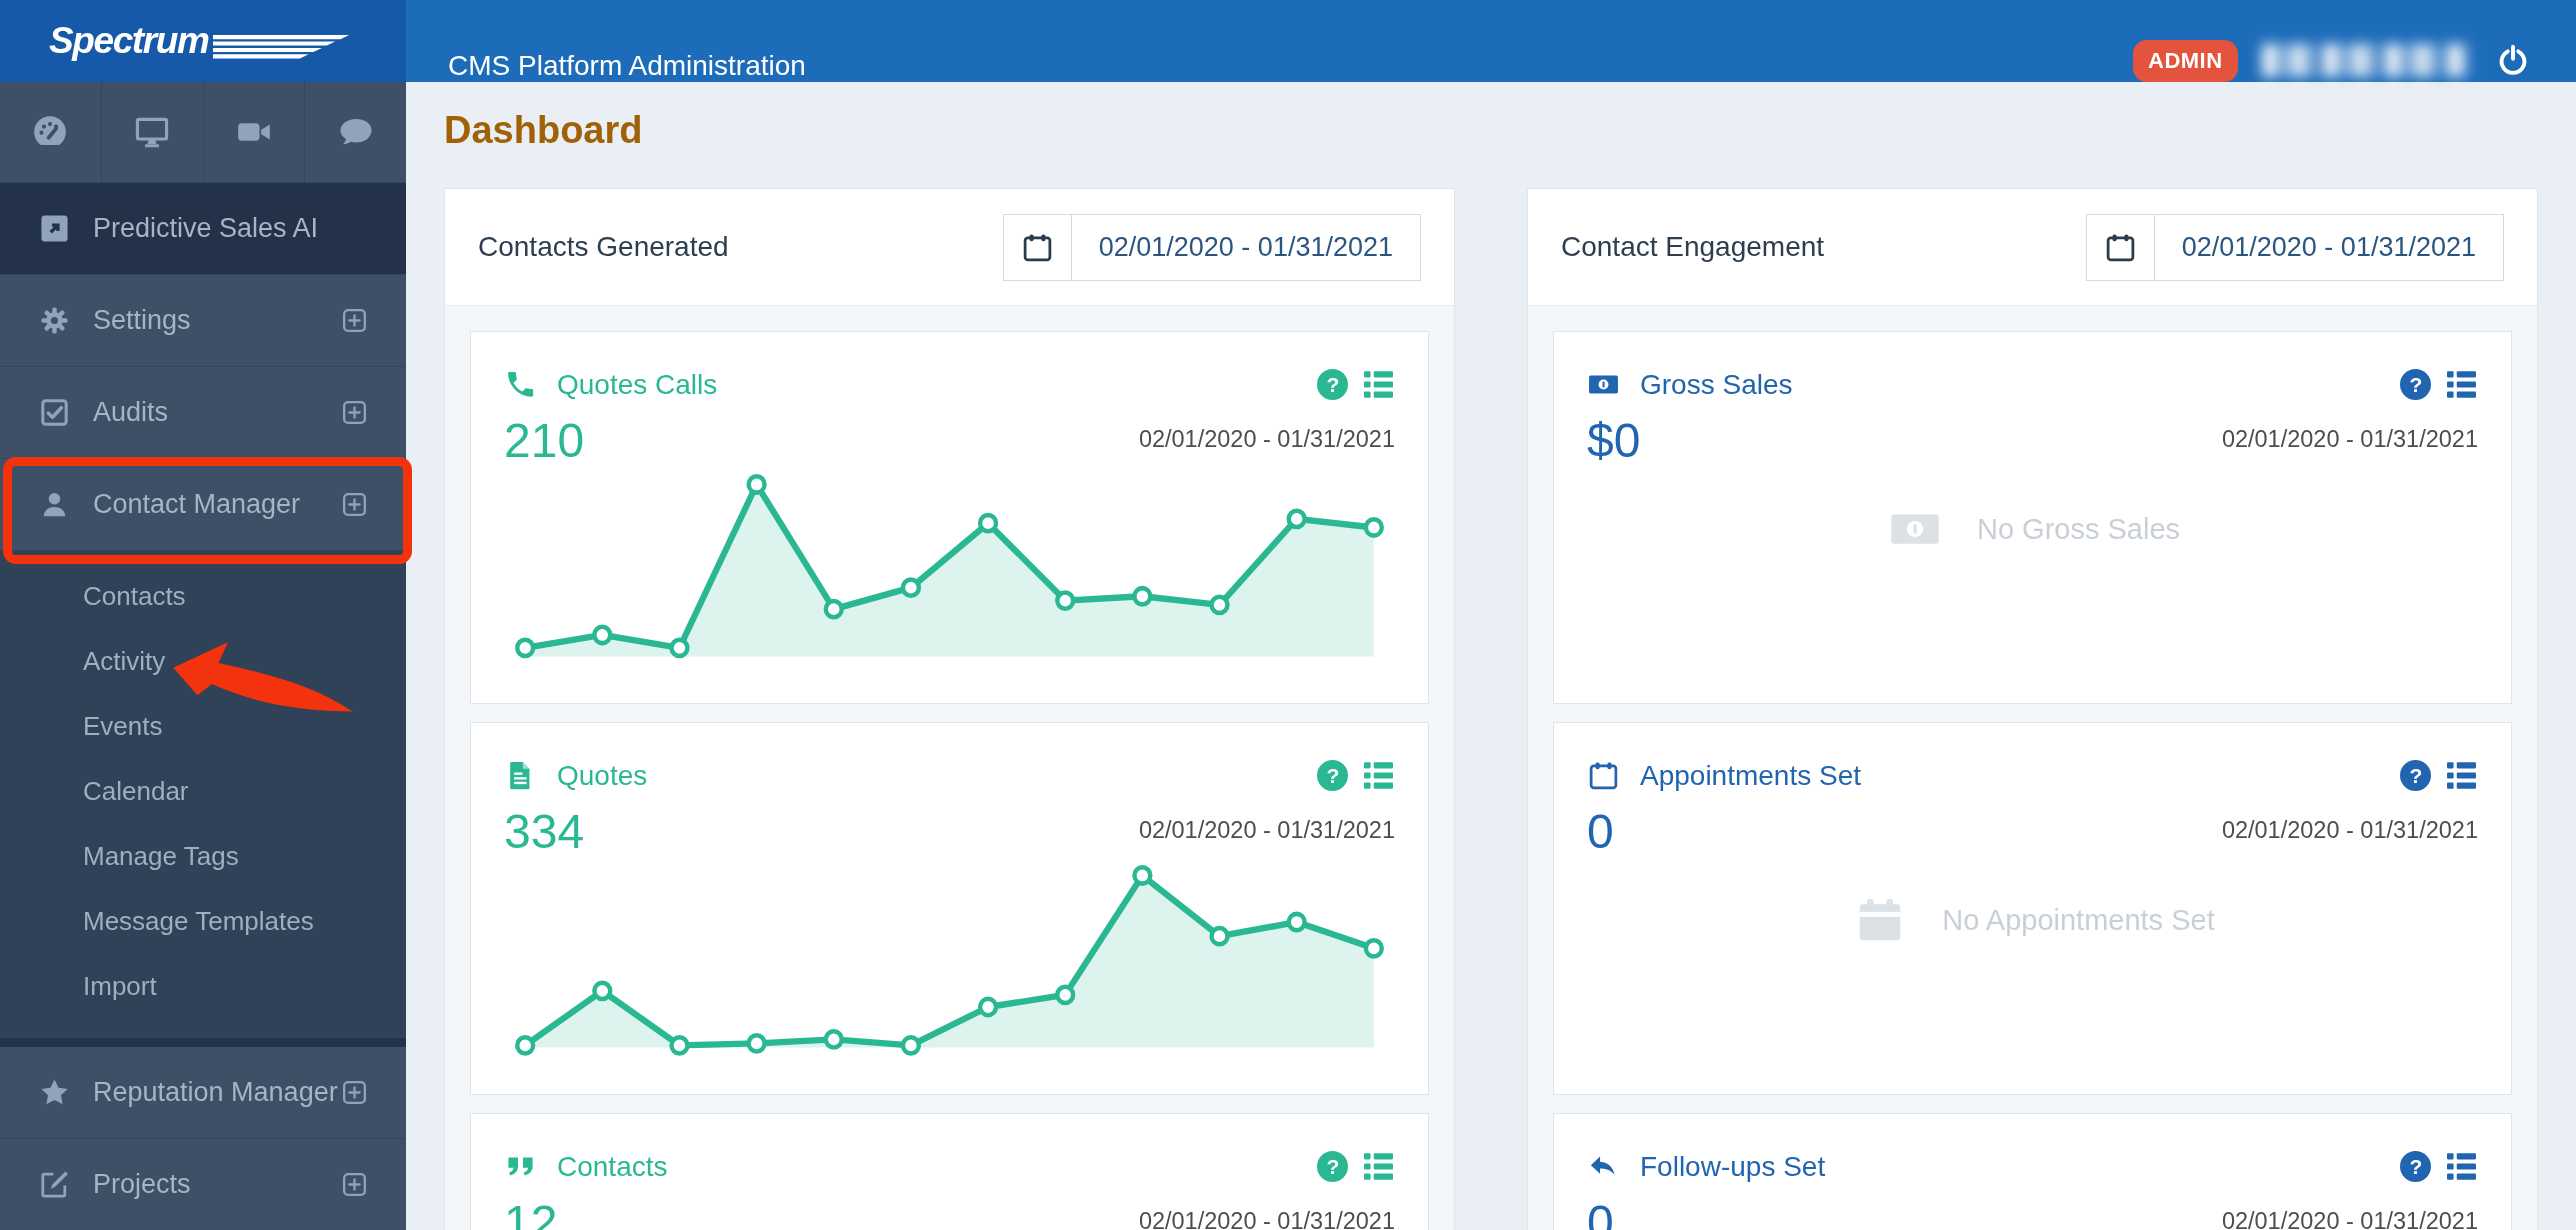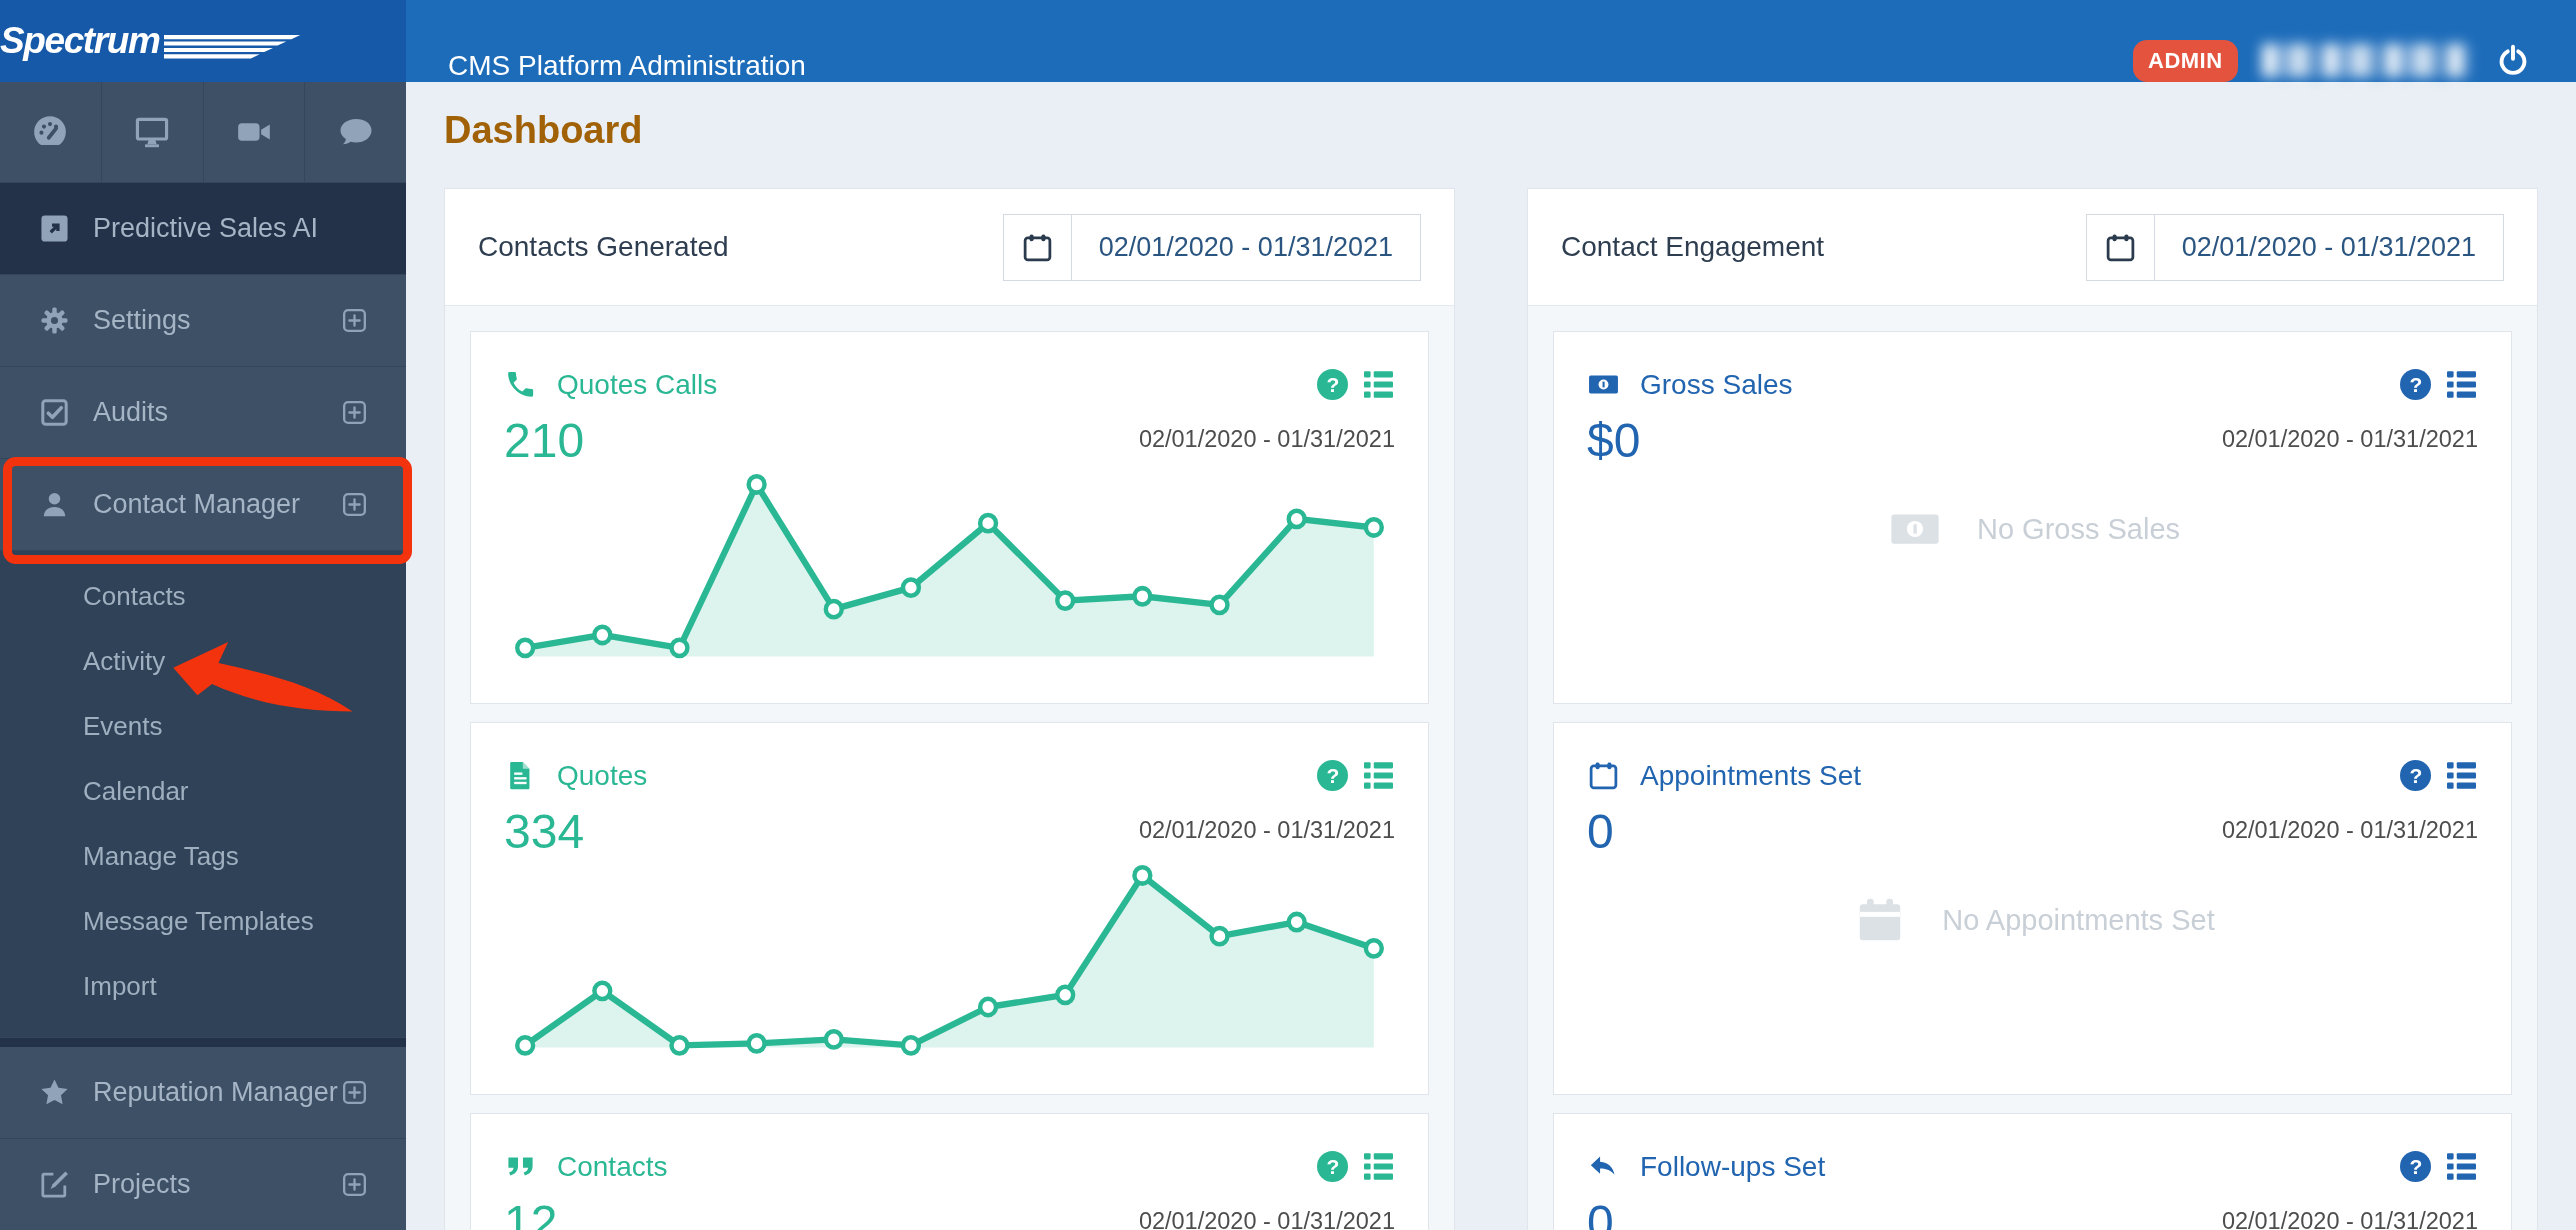--- a/index.html
+++ b/index.html
@@ -3,21 +3,21 @@
 <meta charset="utf-8">
 <style>
   html,body{margin:0;padding:0}
   body{
     width:2576px;height:1230px;overflow:hidden;position:relative;
     background:#E9EFF4;font-family:"Liberation Sans",sans-serif;
     -webkit-font-smoothing:antialiased;
   }
   
   .topbar{position:absolute;top:0;left:0;width:2576px;height:82px;background:#1D6CBA;display:flex;z-index:5}
-  .brand{width:406px;height:82px;background:#1659A8;display:flex;align-items:center;box-sizing:border-box;cursor:pointer}
+  .brand{width:406px;height:82px;background:#1659A8;display:flex;align-items:center;padding-left:49px;box-sizing:border-box;cursor:pointer}
   .brand-text{color:#fff;font-size:37px;font-weight:bold;font-style:italic;letter-spacing:-1.4px}
   .brand-stripes{width:138px;height:26px;margin-left:4.5px;margin-top:11px}
   .topbar-main{flex:1;display:flex;align-items:flex-end;justify-content:space-between;padding:0 42px}
   .app-title{color:#fff;font-size:28px}
   .topbar-right{display:flex;align-items:center;gap:23.5px}
   .admin-badge{background:#E4533E;color:#fff;font-size:22px;font-weight:bold;padding:8.2px 15.4px;border-radius:14px;letter-spacing:0.5px}
   .user-blur{width:207px;height:33px;border-radius:2.7px;filter:blur(6.3px);
     background:repeating-linear-gradient(90deg,rgba(255,255,255,.92) 0 14.5px,rgba(167,196,230,.55) 14.5px 27px,rgba(255,255,255,.78) 27px 47px,rgba(130,170,215,.5) 47px 62px)}
   .power-btn{width:42px;height:42px;display:flex;align-items:center;justify-content:center;cursor:pointer}
   .power-btn svg{width:36px;height:36px}

